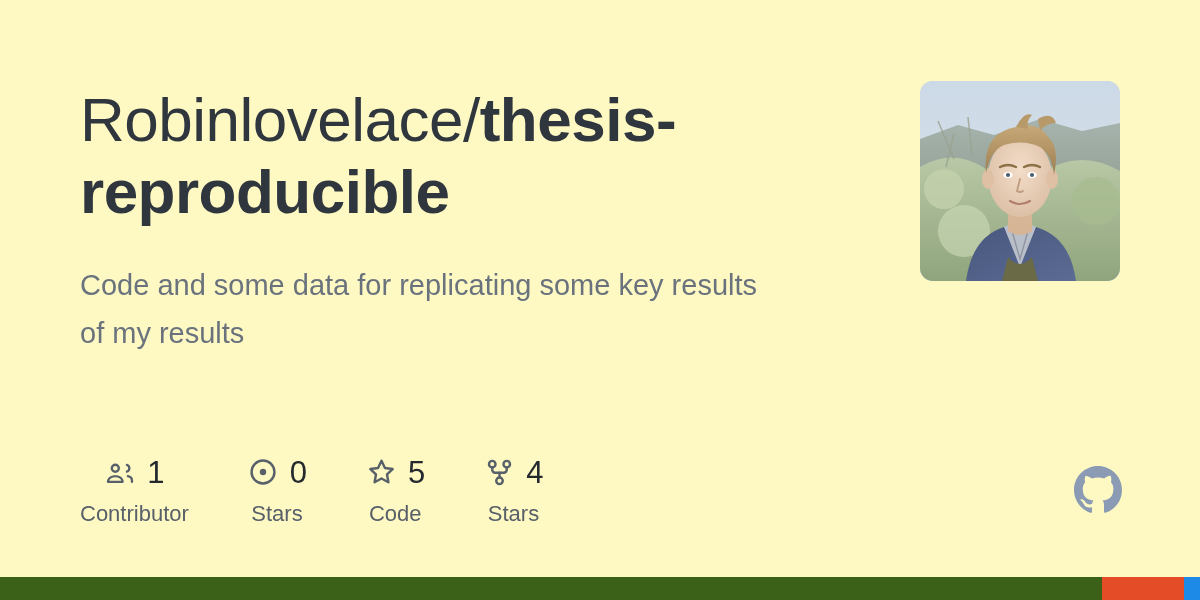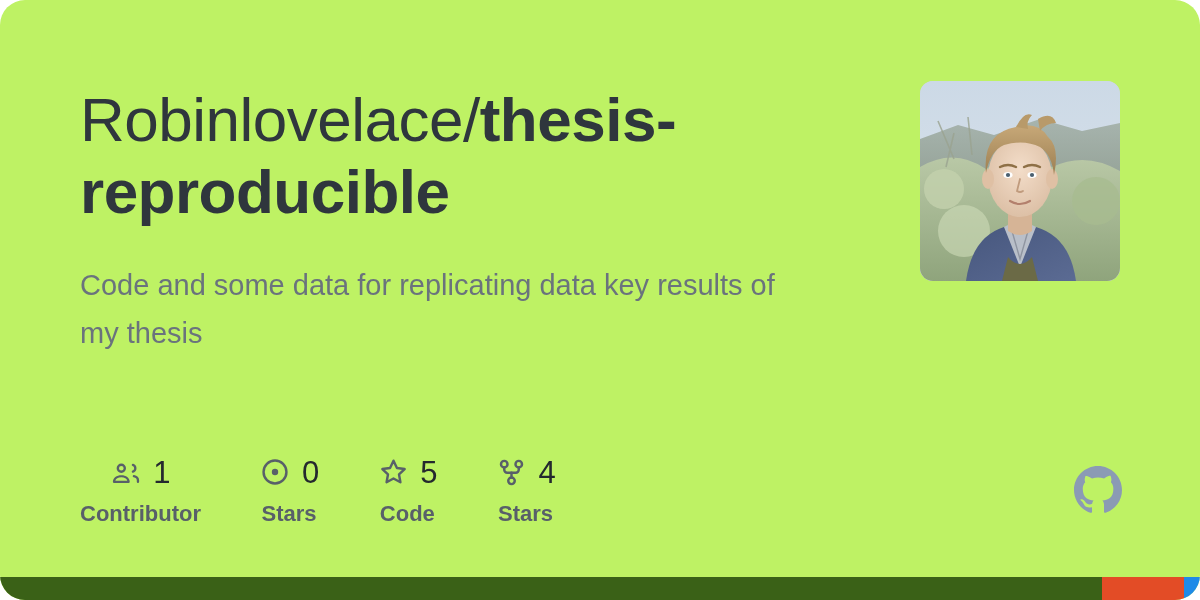--- a/index.html
+++ b/index.html
@@ -10,24 +10,23 @@
   }
   body {
     font-family: "Liberation Sans", sans-serif;
     -webkit-font-smoothing: antialiased;
   }
 
   .card {
     position: relative;
     width: 1200px;
     height: 600px;
-    background: #bef264;
+    background: #fef9c3;
     overflow: hidden;
     box-sizing: border-box;
-    border-radius: 25px;
   }
 
   
   .title {
     position: absolute;
     left: 80px;
     top: 84px;
     width: 800px;
     font-size: 62px;
     line-height: 1.16;
@@ -110,21 +109,21 @@
     font-size: 31px;
     line-height: 1;
     color: #24292e;
     font-weight: 400;
   }
   .stat-label {
     margin-top: 11px;
     font-size: 22px;
     line-height: 1;
     color: #586069;
-    font-weight: 700;
+    font-weight: 400;
     white-space: nowrap;
   }
 
   
   .gh-mark {
     position: absolute;
     left: 1074px;
     top: 466px;
     width: 48px;
     height: 48px;
@@ -145,21 +144,21 @@
 </style>
 </head>
 <body>
 
 <div class="card">
 
   <h1 class="title">
     <span class="owner">Robinlovelace/</span><span class="repo">thesis-reproducible</span>
   </h1>
 
-  <p class="description">Code and some data for replicating data key results of my thesis</p>
+  <p class="description">Code and some data for replicating some key results of my results</p>
 
   <div class="avatar">
     <svg viewBox="0 0 200 200" xmlns="http://www.w3.org/2000/svg" aria-hidden="true">
       <defs>
         <linearGradient id="sky" x1="0" y1="0" x2="0" y2="1">
           <stop offset="0%" stop-color="#ccd9e6"></stop>
           <stop offset="100%" stop-color="#dbe4ec"></stop>
         </linearGradient>
         <linearGradient id="hills" x1="0" y1="0" x2="0" y2="1">
           <stop offset="0%" stop-color="#9aa79b"></stop>

